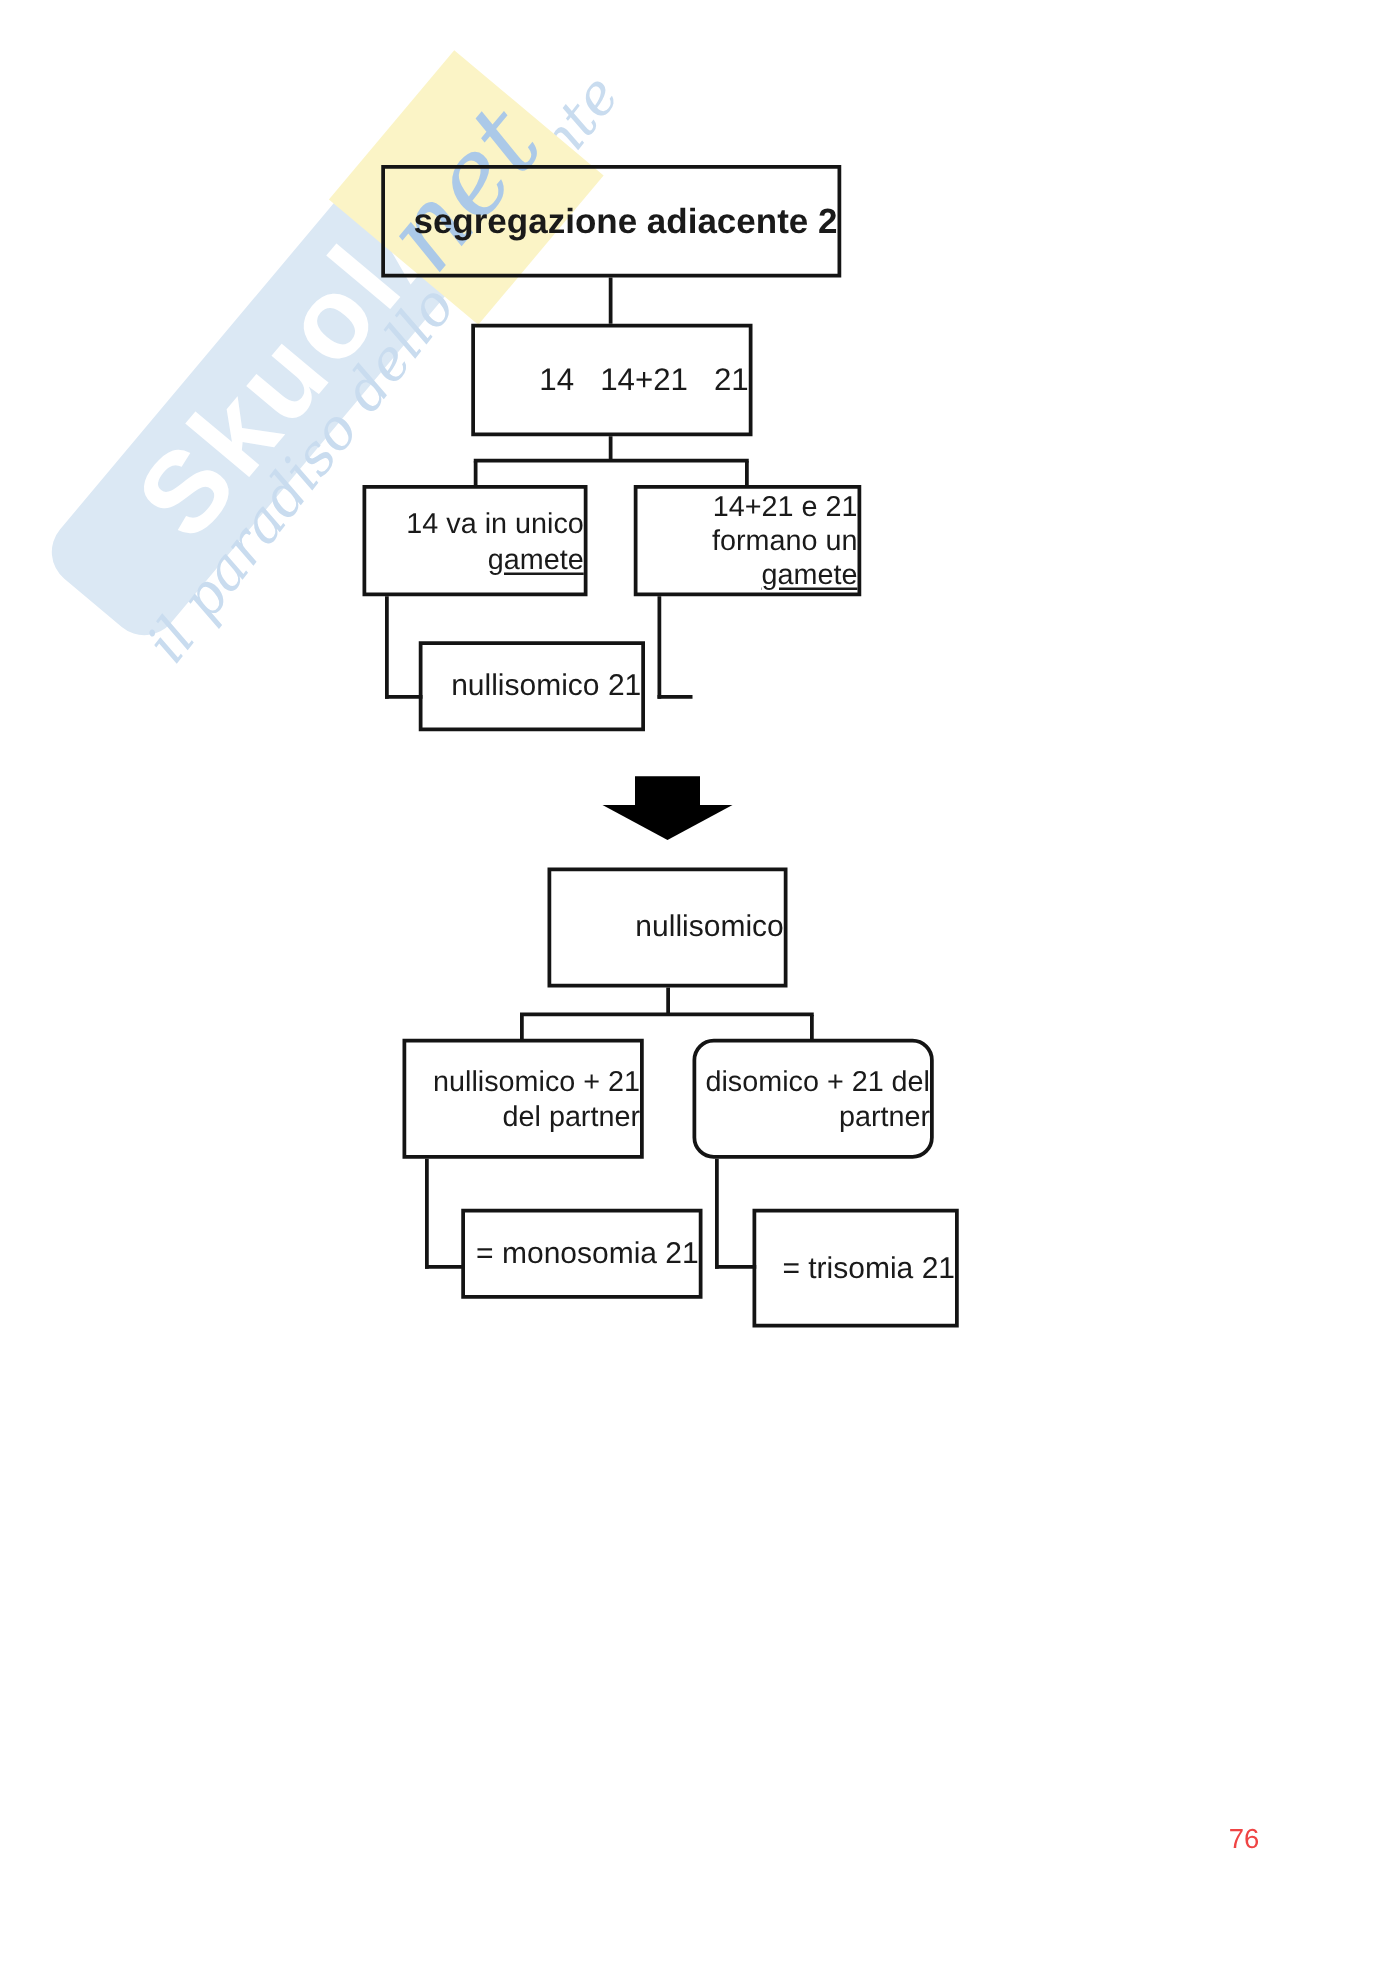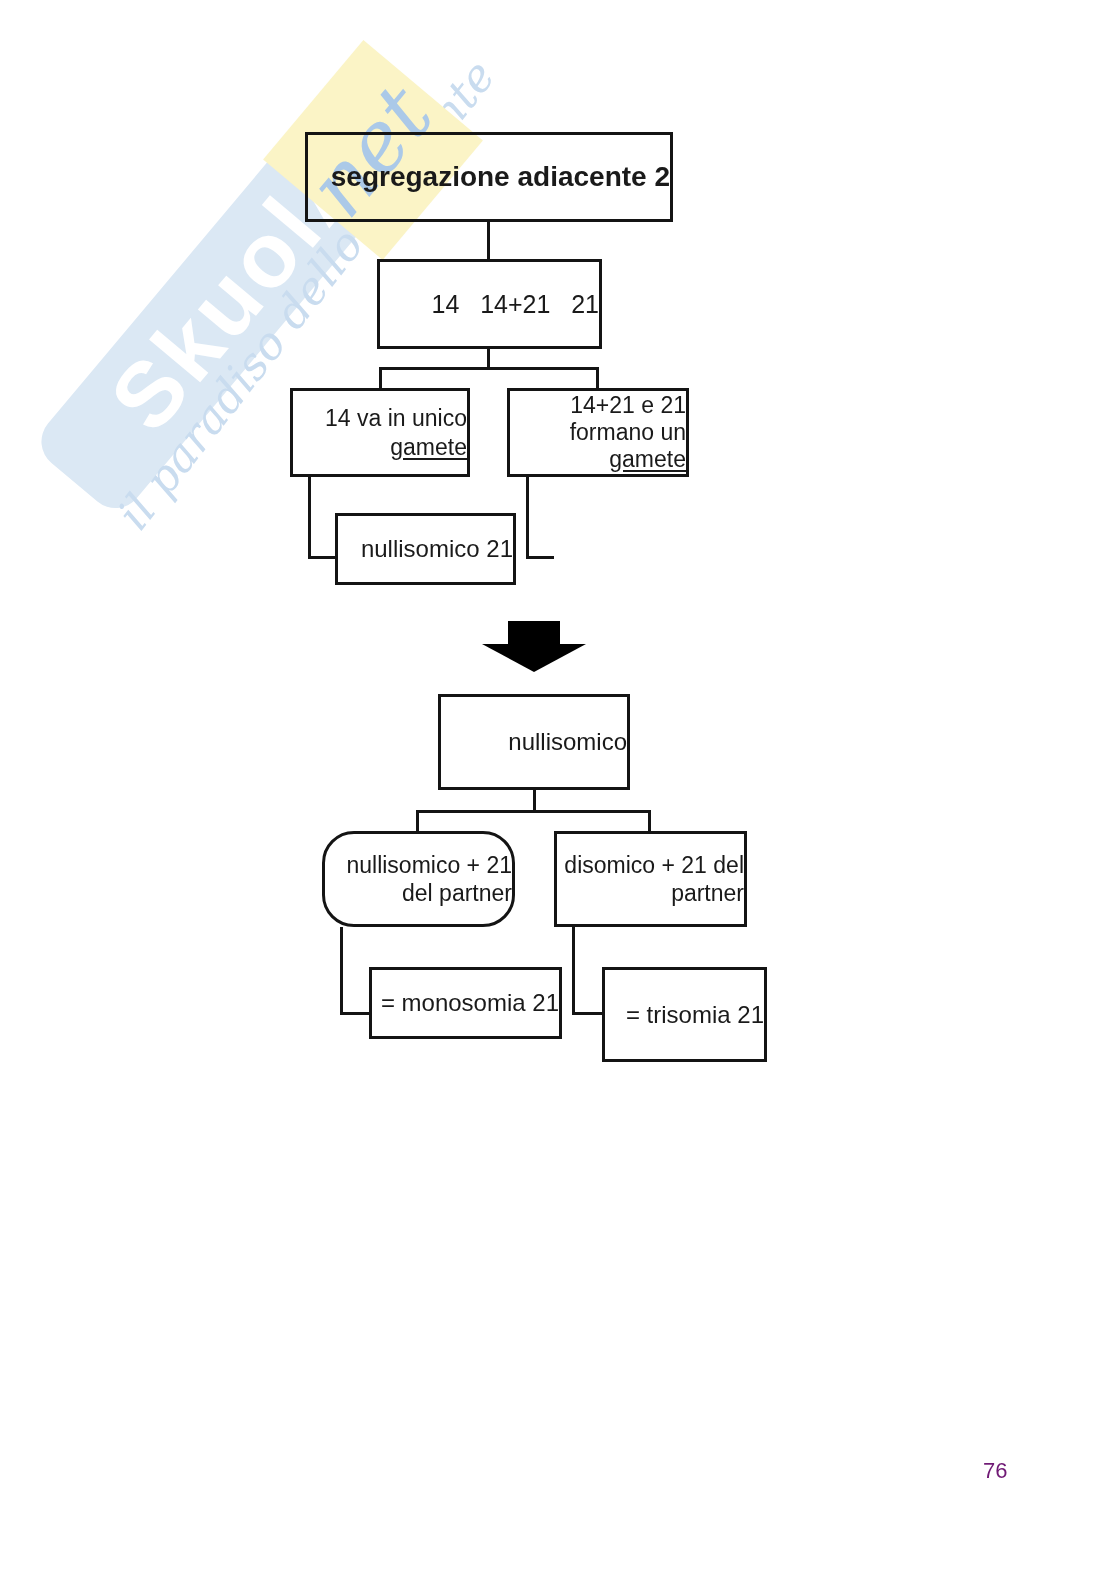--- a/index.html
+++ b/index.html
@@ -62,22 +62,22 @@
     font-size: 24px; line-height: 1.22; color: #1a1a1a;
     z-index: 10;
   }
   .box-title   { left:305px; top:132px; width:368px; height:90px; font-size:28px; font-weight:bold; }
   .box-chrom   { left:377px; top:259px; width:225px; height:90px; font-size:25px; white-space:pre; }
   .box-left    { left:290px; top:388px; width:180px; height:89px; font-size:23px; }
   .box-right   { left:507px; top:388px; width:182px; height:89px; font-size:23px; line-height:1.18; }
   .box-nulli   { left:335px; top:513px; width:181px; height:72px; }
   .box-diso    { left:551px; top:513px; width:182px; height:90px; }
   .box-fec     { left:438px; top:694px; width:192px; height:96px; }
-  .box-nullip  { left:322px; top:831px; width:193px; height:96px; font-size:23px;border-radius:32px; }
-  .box-disop   { left:554px; top:831px; width:193px; height:96px; font-size:23px; }
+  .box-nullip  { left:322px; top:831px; width:193px; height:96px; font-size:23px; }
+  .box-disop   { left:554px; top:831px; width:193px; height:96px; font-size:23px;border-radius:17px; }
   .box-mono    { left:369px; top:967px; width:193px; height:72px; }
   .box-tri     { left:602px; top:967px; width:165px; height:95px; }
   .ul { text-decoration: underline; text-underline-offset: 3px; }
 
   .ln { position: absolute; background: #141414; z-index: 6; }
   .v1  { left:487px; top:222px; width:3px; height:37px; }
   .v2  { left:487px; top:349px; width:3px; height:20px; }
   .h1  { left:379px; top:367px; width:220px; height:3px; }
   .v3  { left:379px; top:369px; width:3px; height:20px; }
   .v4  { left:596px; top:369px; width:3px; height:20px; }
@@ -101,21 +101,21 @@
   .arrow-head {
     position: absolute; left:482px; top:644px;
     width:0; height:0; z-index:6;
     border-left: 52px solid transparent;
     border-right: 52px solid transparent;
     border-top: 28px solid #000000;
   }
 
   .page-number {
     position: absolute; left: 983px; top: 1458px;
-    font-size: 22px; color: #701a75; z-index: 10;
+    font-size: 22px; color: #ef4444; z-index: 10;
   }
 </style>
 </head>
 <body>
 
 <div class="page">
 
   <div class="wm">
     <div class="wm-band" style="background: rgb(219, 232, 244);">
       <span>SkuolA</span>

